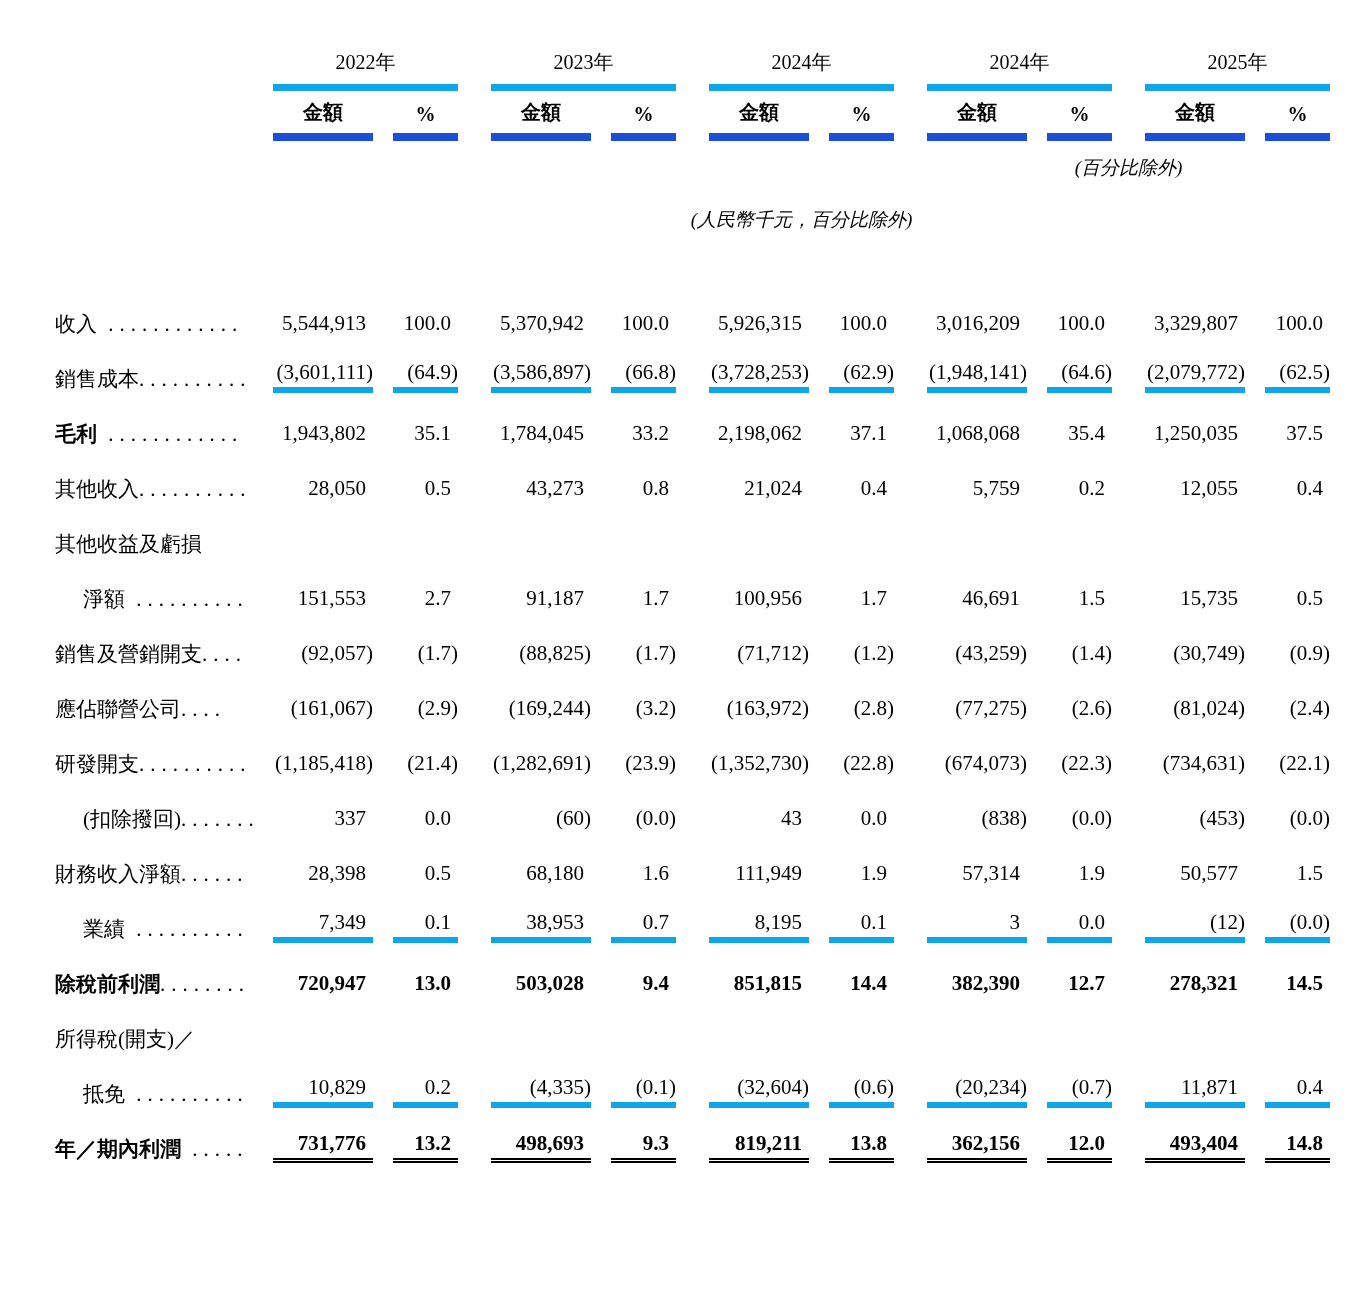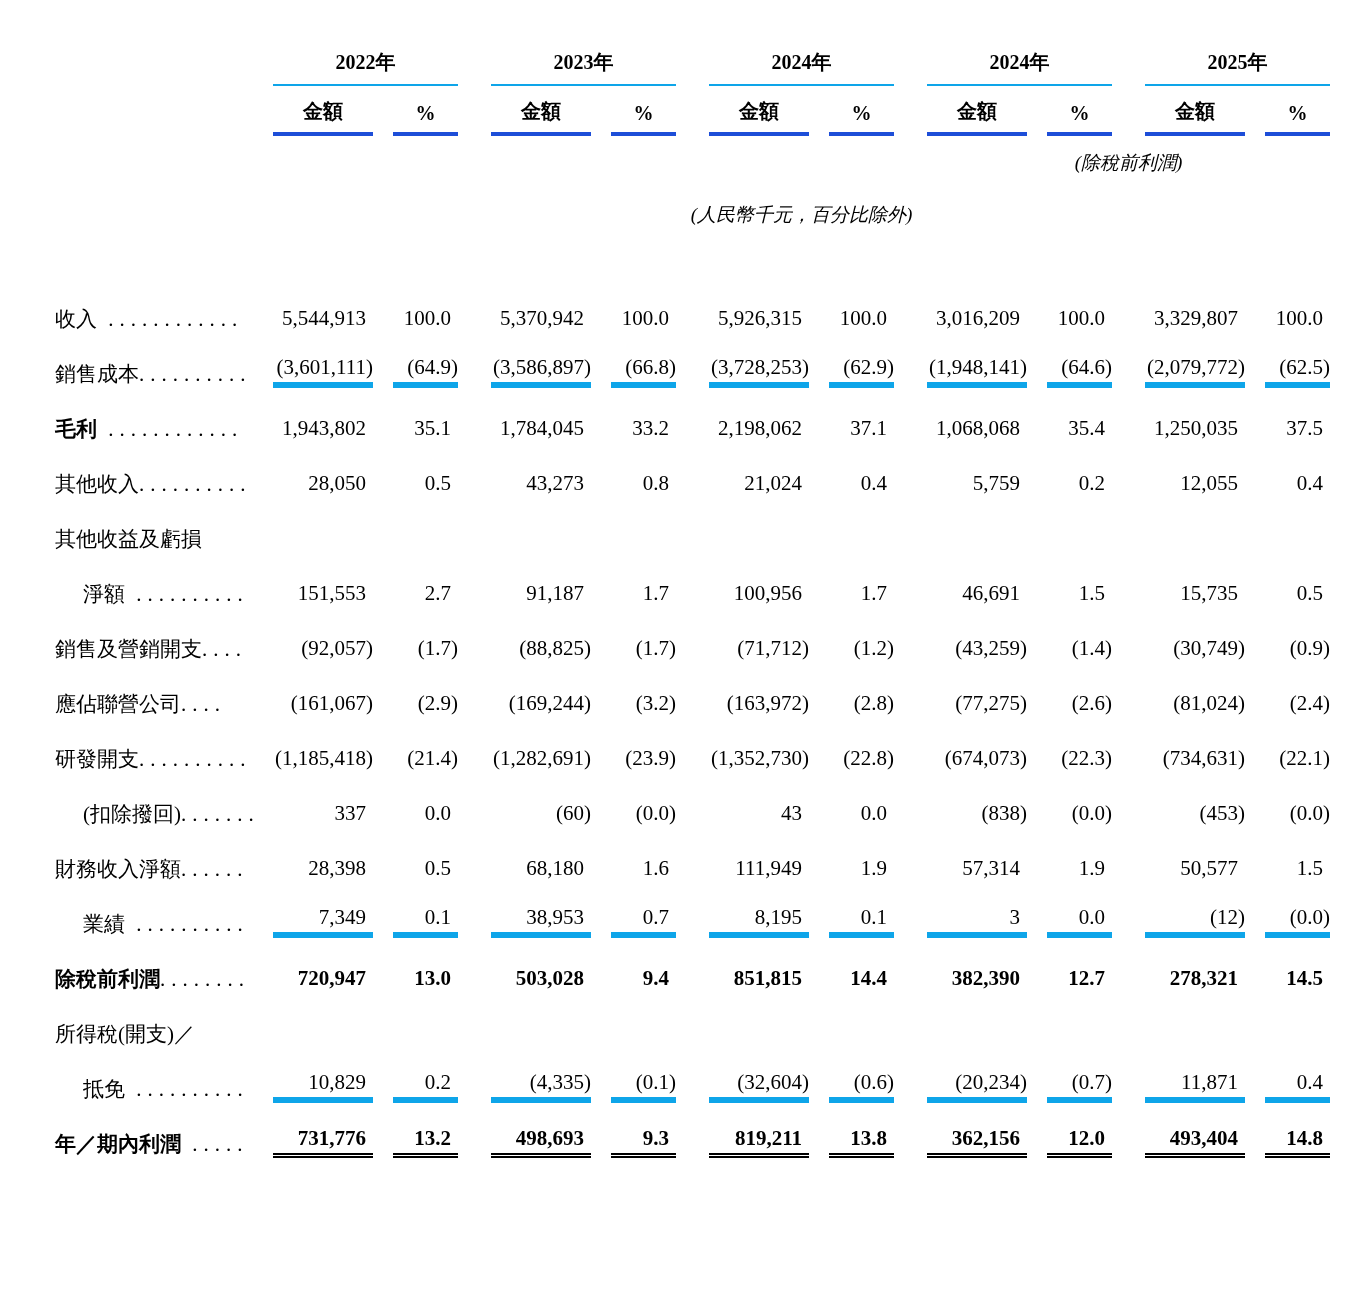--- a/index.html
+++ b/index.html
@@ -11,24 +11,24 @@
     -webkit-font-smoothing:antialiased;
   }
   table{border-collapse:collapse;table-layout:fixed;width:1275px;}
   td,th{padding:0;vertical-align:bottom;font-weight:normal;text-align:left;}
 
   
   tr.h1 th{height:40px;}
   tr.h1 th.grp{border-bottom:2.5px solid #000;text-align:center;
     font-weight:700;font-size:20px;padding-bottom:9px;white-space:nowrap;}
   tr.h2 th{height:52px;}
-  tr.h2 th.yr{border-bottom:2px solid #0ea5e9;text-align:center;
-    font-weight:700;font-size:20px;padding-bottom:8px;}
+  tr.h2 th.yr{border-bottom:7px solid #0ea5e9;text-align:center;
+    font-weight:400;font-size:20px;padding-bottom:8px;}
   tr.h3 th{height:50px;}
-  tr.h3 .hl{display:block;border-bottom:4px solid #1d4ed8;text-align:center;
+  tr.h3 .hl{display:block;border-bottom:8px solid #1d4ed8;text-align:center;
     font-weight:700;font-size:20px;padding-bottom:7px;white-space:nowrap;}
   tr.note1 td{height:40px;}
   tr.note2 td{height:46px;}
   .note{font-style:italic;font-size:19px;text-align:center;padding-bottom:6px;white-space:nowrap;}
   tr.gaprow td{height:54px;}
 
   
   tbody.data tr{height:55px;margin-left:20px;}
   tbody.data td{padding-bottom:10px;}
   td.lbl{font-size:21px;white-space:nowrap;padding-bottom:12px;}
@@ -120,21 +120,21 @@
         </th>
       <th></th>
       <th>
           <span class="hl">%</span>
         </th>
     </tr>
     <tr class="note1">
       <td></td>
       <td colspan="11"></td>
       <td></td>
-      <td colspan="7" class="note">(除稅前利潤)</td>
+      <td colspan="7" class="note">(百分比除外)</td>
     </tr>
     <tr class="note2">
       <td></td>
       <td colspan="19" class="note">(人民幣千元，百分比除外)</td>
     </tr>
     <tr class="gaprow">
         <td colspan="20"></td>
       </tr>
   </thead>
 

